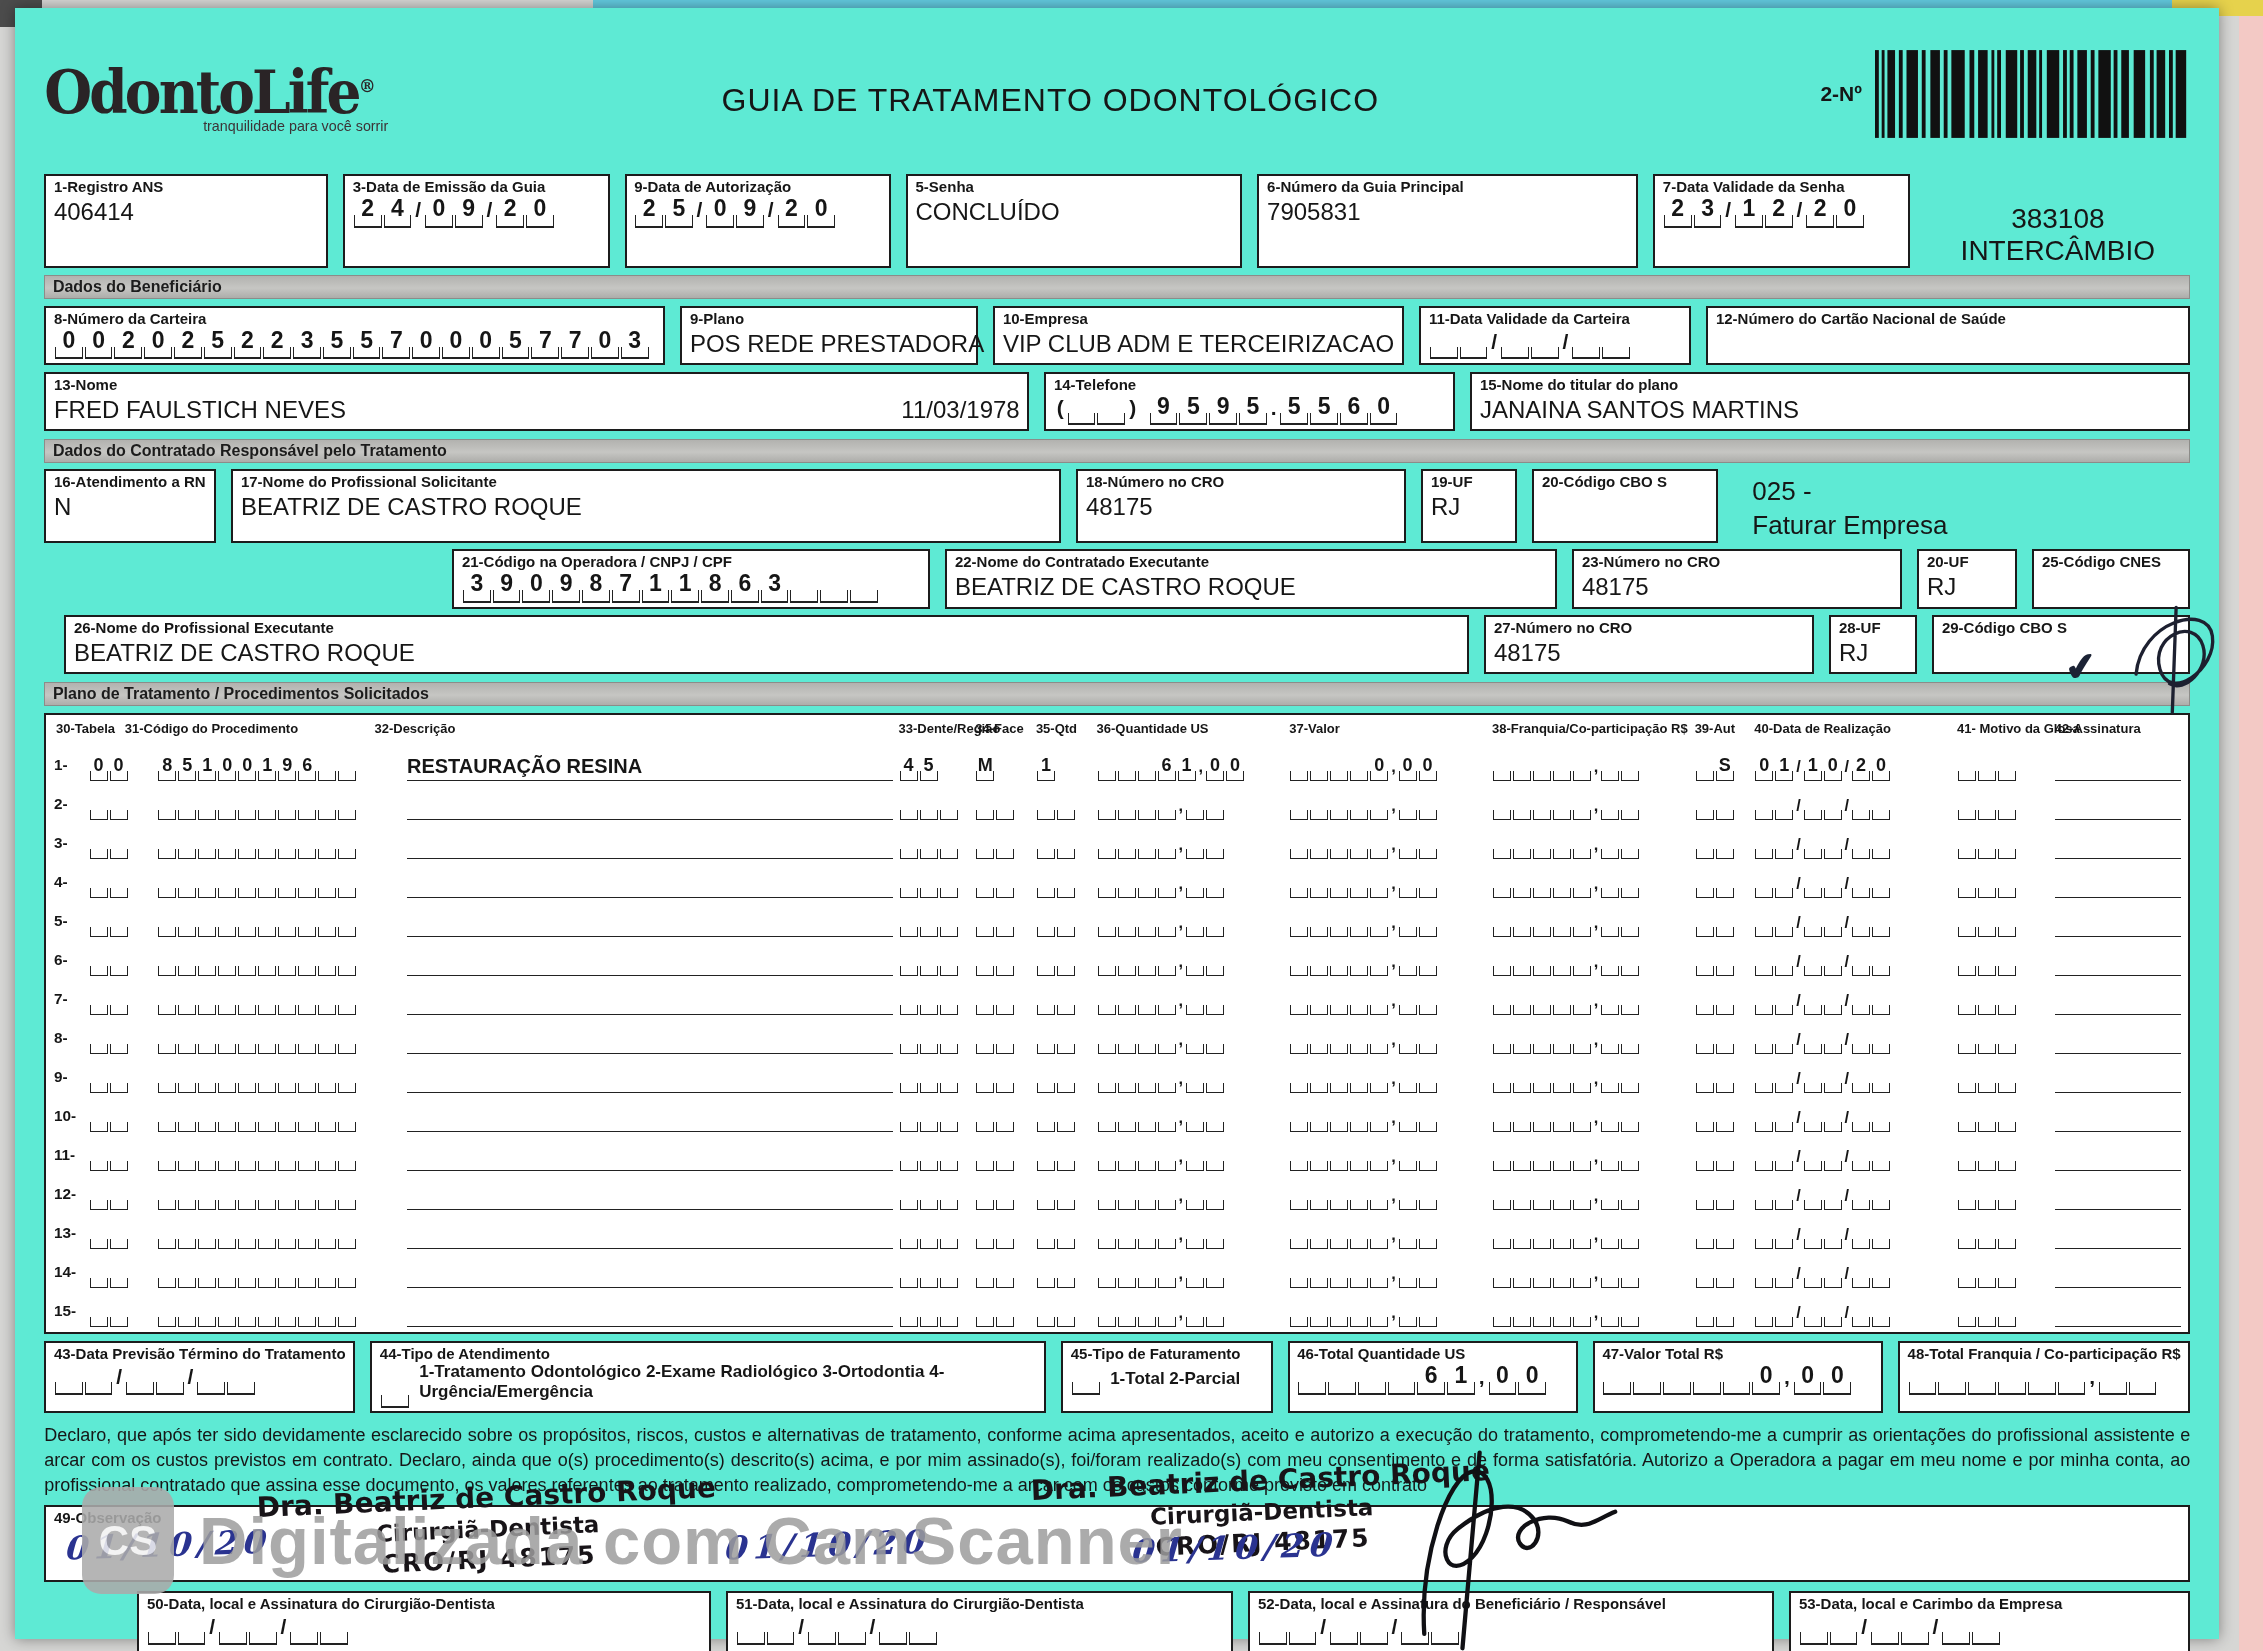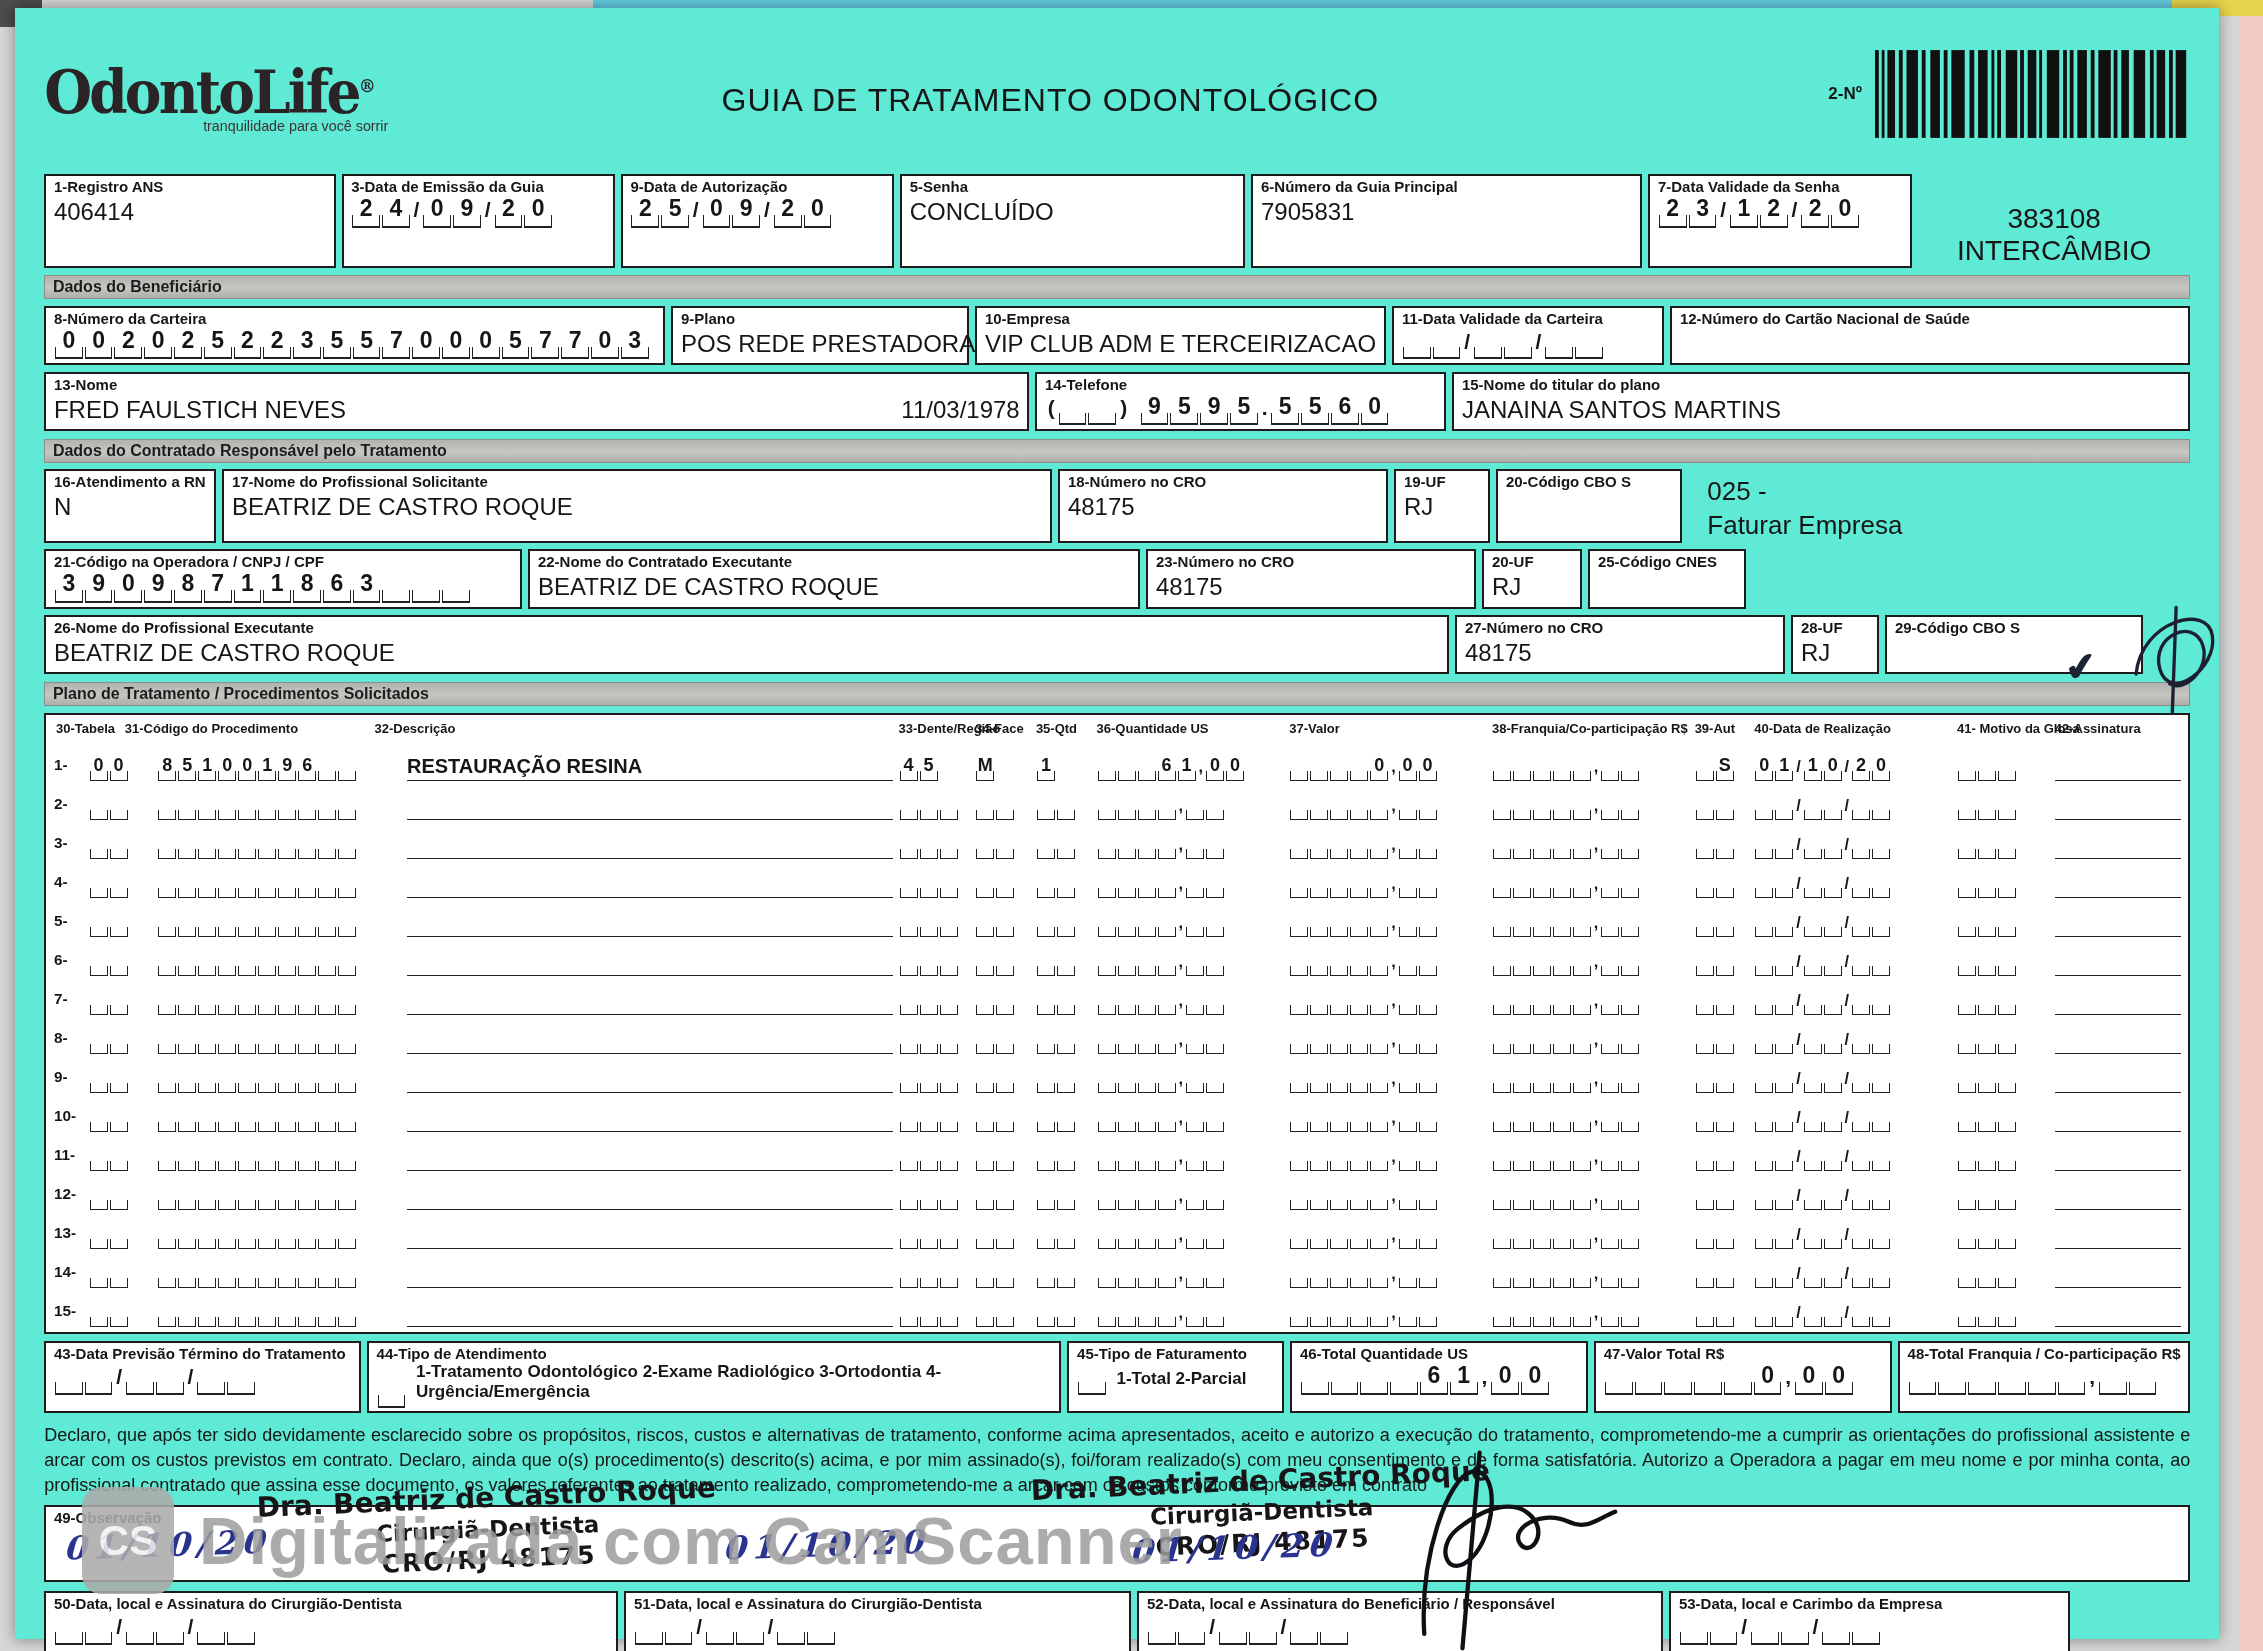--- a/index.html
+++ b/index.html
@@ -11,25 +11,25 @@
 
   
   .hdr{display:flex;align-items:flex-start;height:143px;}
   .logo{width:344px;padding-top:34px;}
   .logo-text{font-family:"DejaVu Serif", serif;font-weight:700;font-size:55px;letter-spacing:-2.9px;
              transform:scaleY(1.1);display:inline-block;color:#2a2426;}
   .logo-reg{font-size:17px;vertical-align:super;}
   .tagline{font-size:14.3px;text-align:right;margin-top:-5.7px;color:#3c3336;}
   .doc-title{flex:1;text-align:center;font-size:32px;letter-spacing:1px;padding-top:57px;font-weight:400;}
   .hdr-right{width:478px;display:flex;align-items:center;justify-content:flex-end;gap:13.4px;padding-top:25px;}
-  .bc-label{font-size:17px;font-weight:700;}
+  .bc-label{font-size:21px;font-weight:700;}
   .code-block{text-align:center;font-size:28px;line-height:1.15;padding-top:29px;width:287px;}
 
   
-  .frow{display:flex;gap:6px;margin-top:6.7px;align-items:stretch;}
+  .frow{display:flex;gap:15px;margin-top:6.7px;align-items:stretch;justify-content:flex-end;}
   .fbox{border:2.9px solid #1c1c1c;background:#fff;padding:1.9px 7.6px 3.8px;box-sizing:border-box;min-height:59px;}
   .flabel{font-size:15px;font-weight:700;white-space:nowrap;}
   .fvalue{font-size:24px;padding-top:2.9px;white-space:nowrap;}
   .secbar{margin-top:7.6px;background:linear-gradient(#b2b2af,#c6c6c3 55%,#adadaa);border:1px solid #8c8c89;
           font-size:16px;font-weight:700;padding:1.9px 7.6px;color:#1c1c1c;}
   .split{display:flex;justify-content:space-between;align-items:baseline;}
 
   
   .comb{display:inline-flex;align-items:flex-end;}
   .cc{position:relative;min-width:26px;text-align:center;padding:0 1.9px 5.7px;font-size:23px;font-weight:600;}

